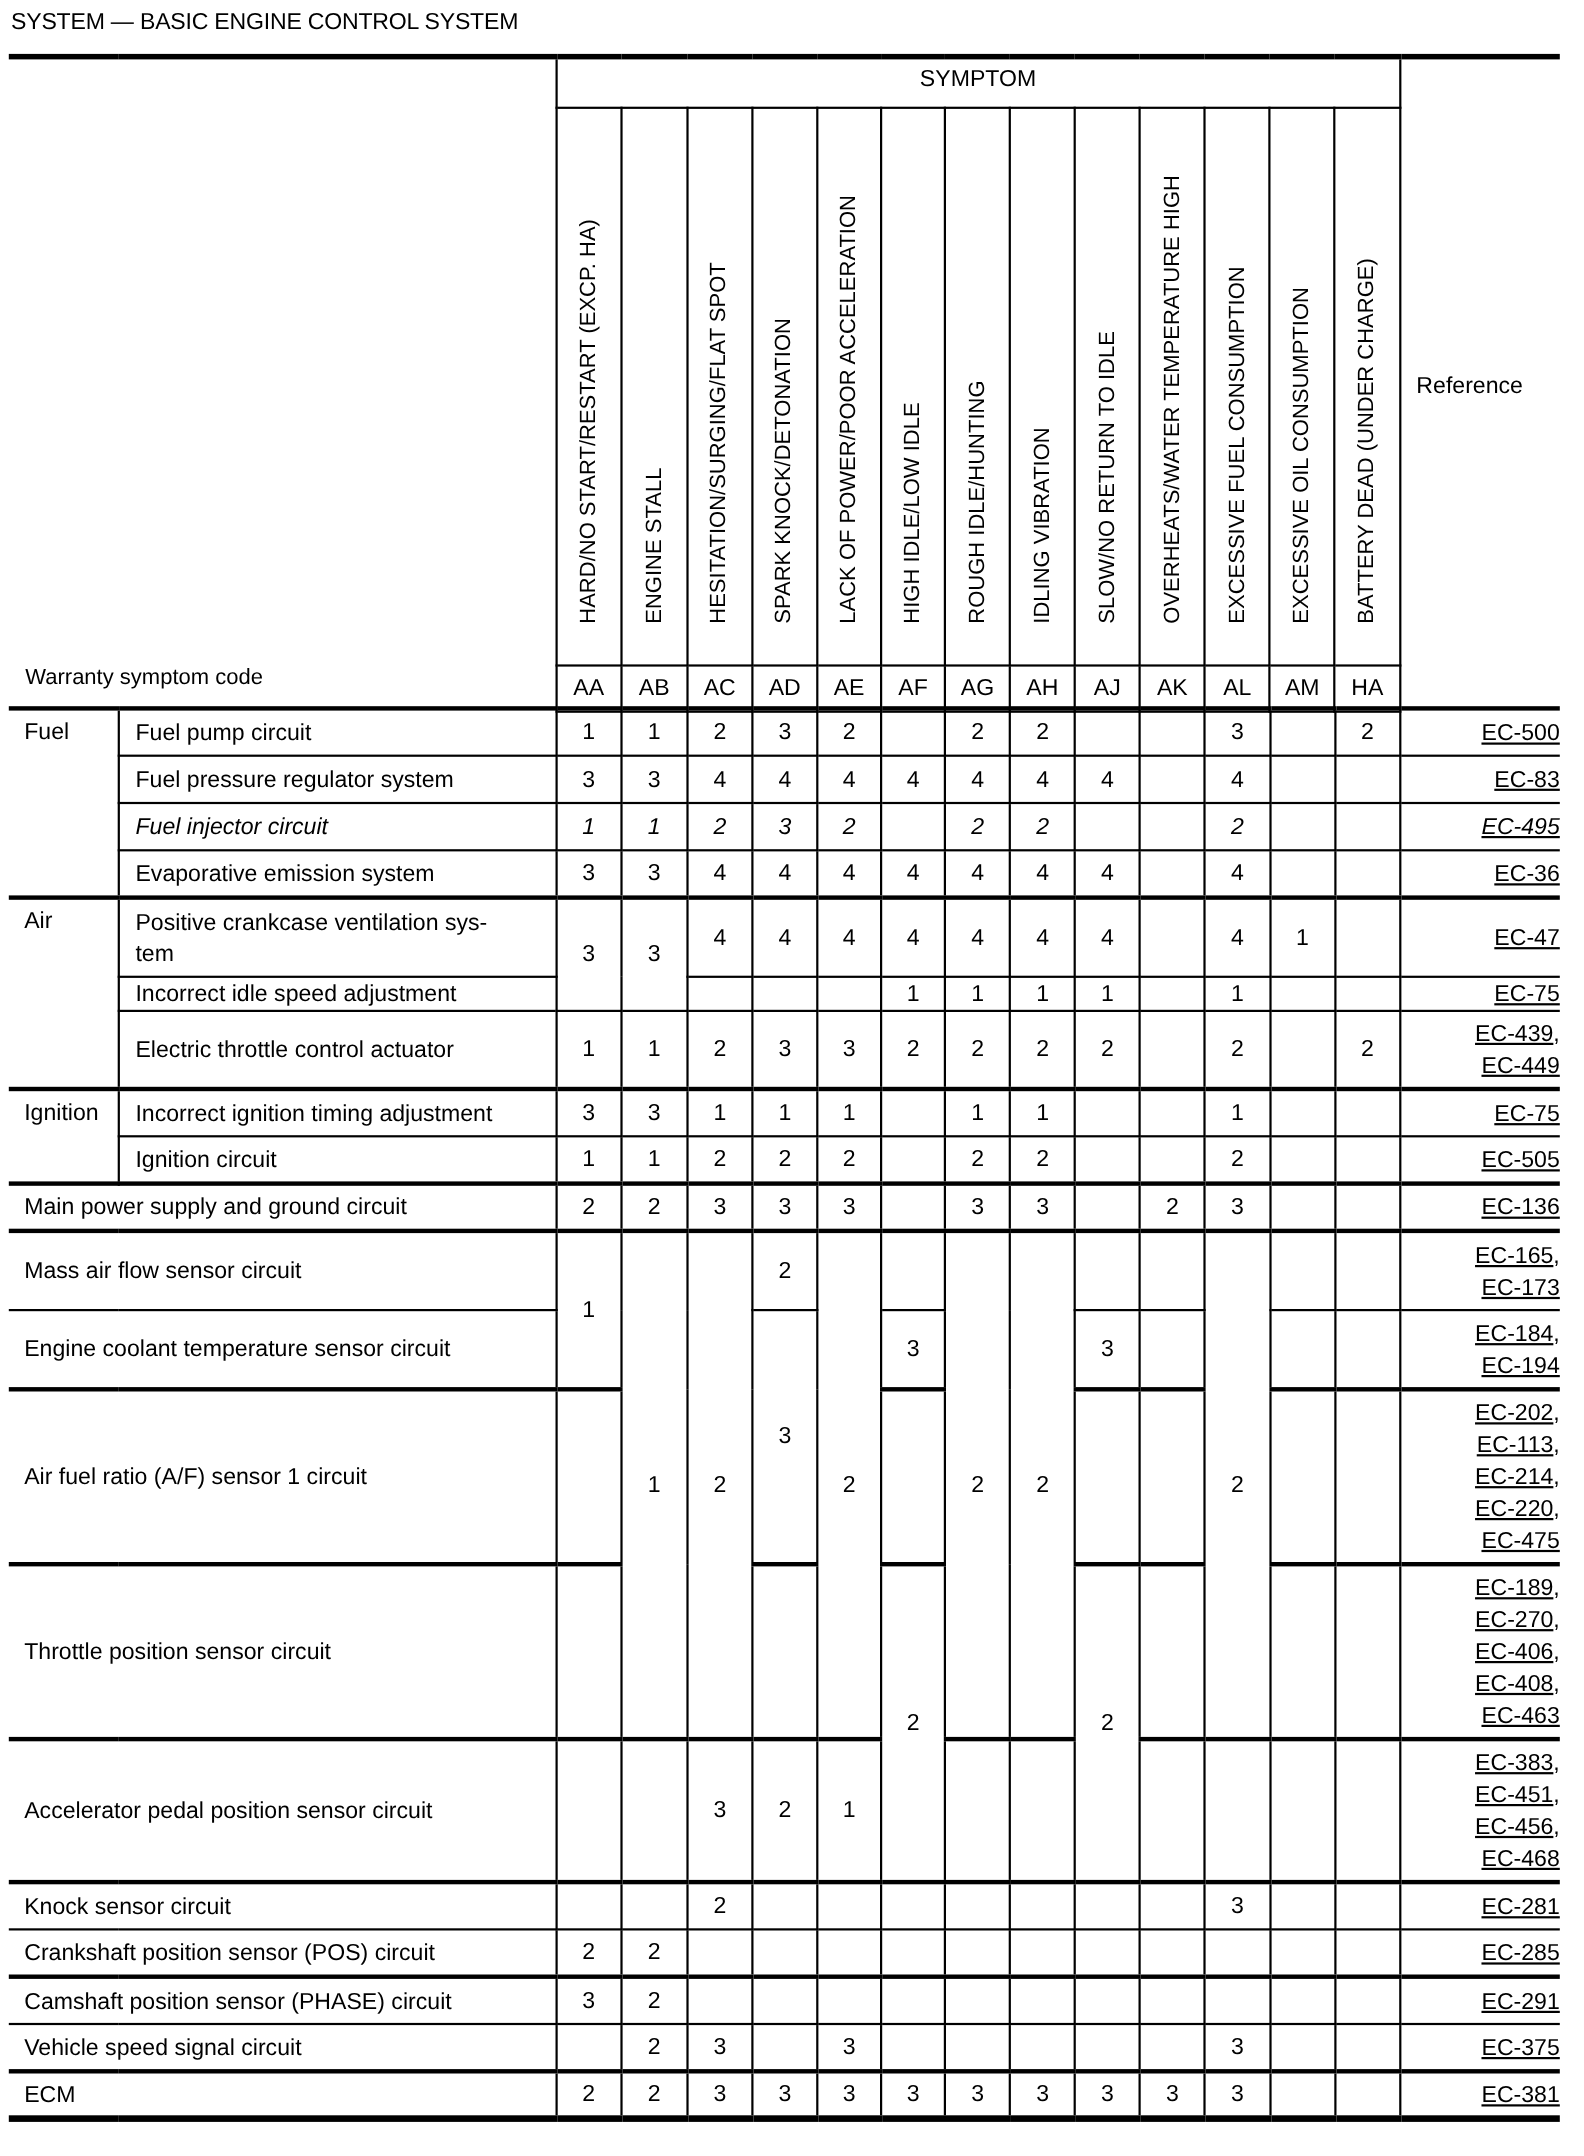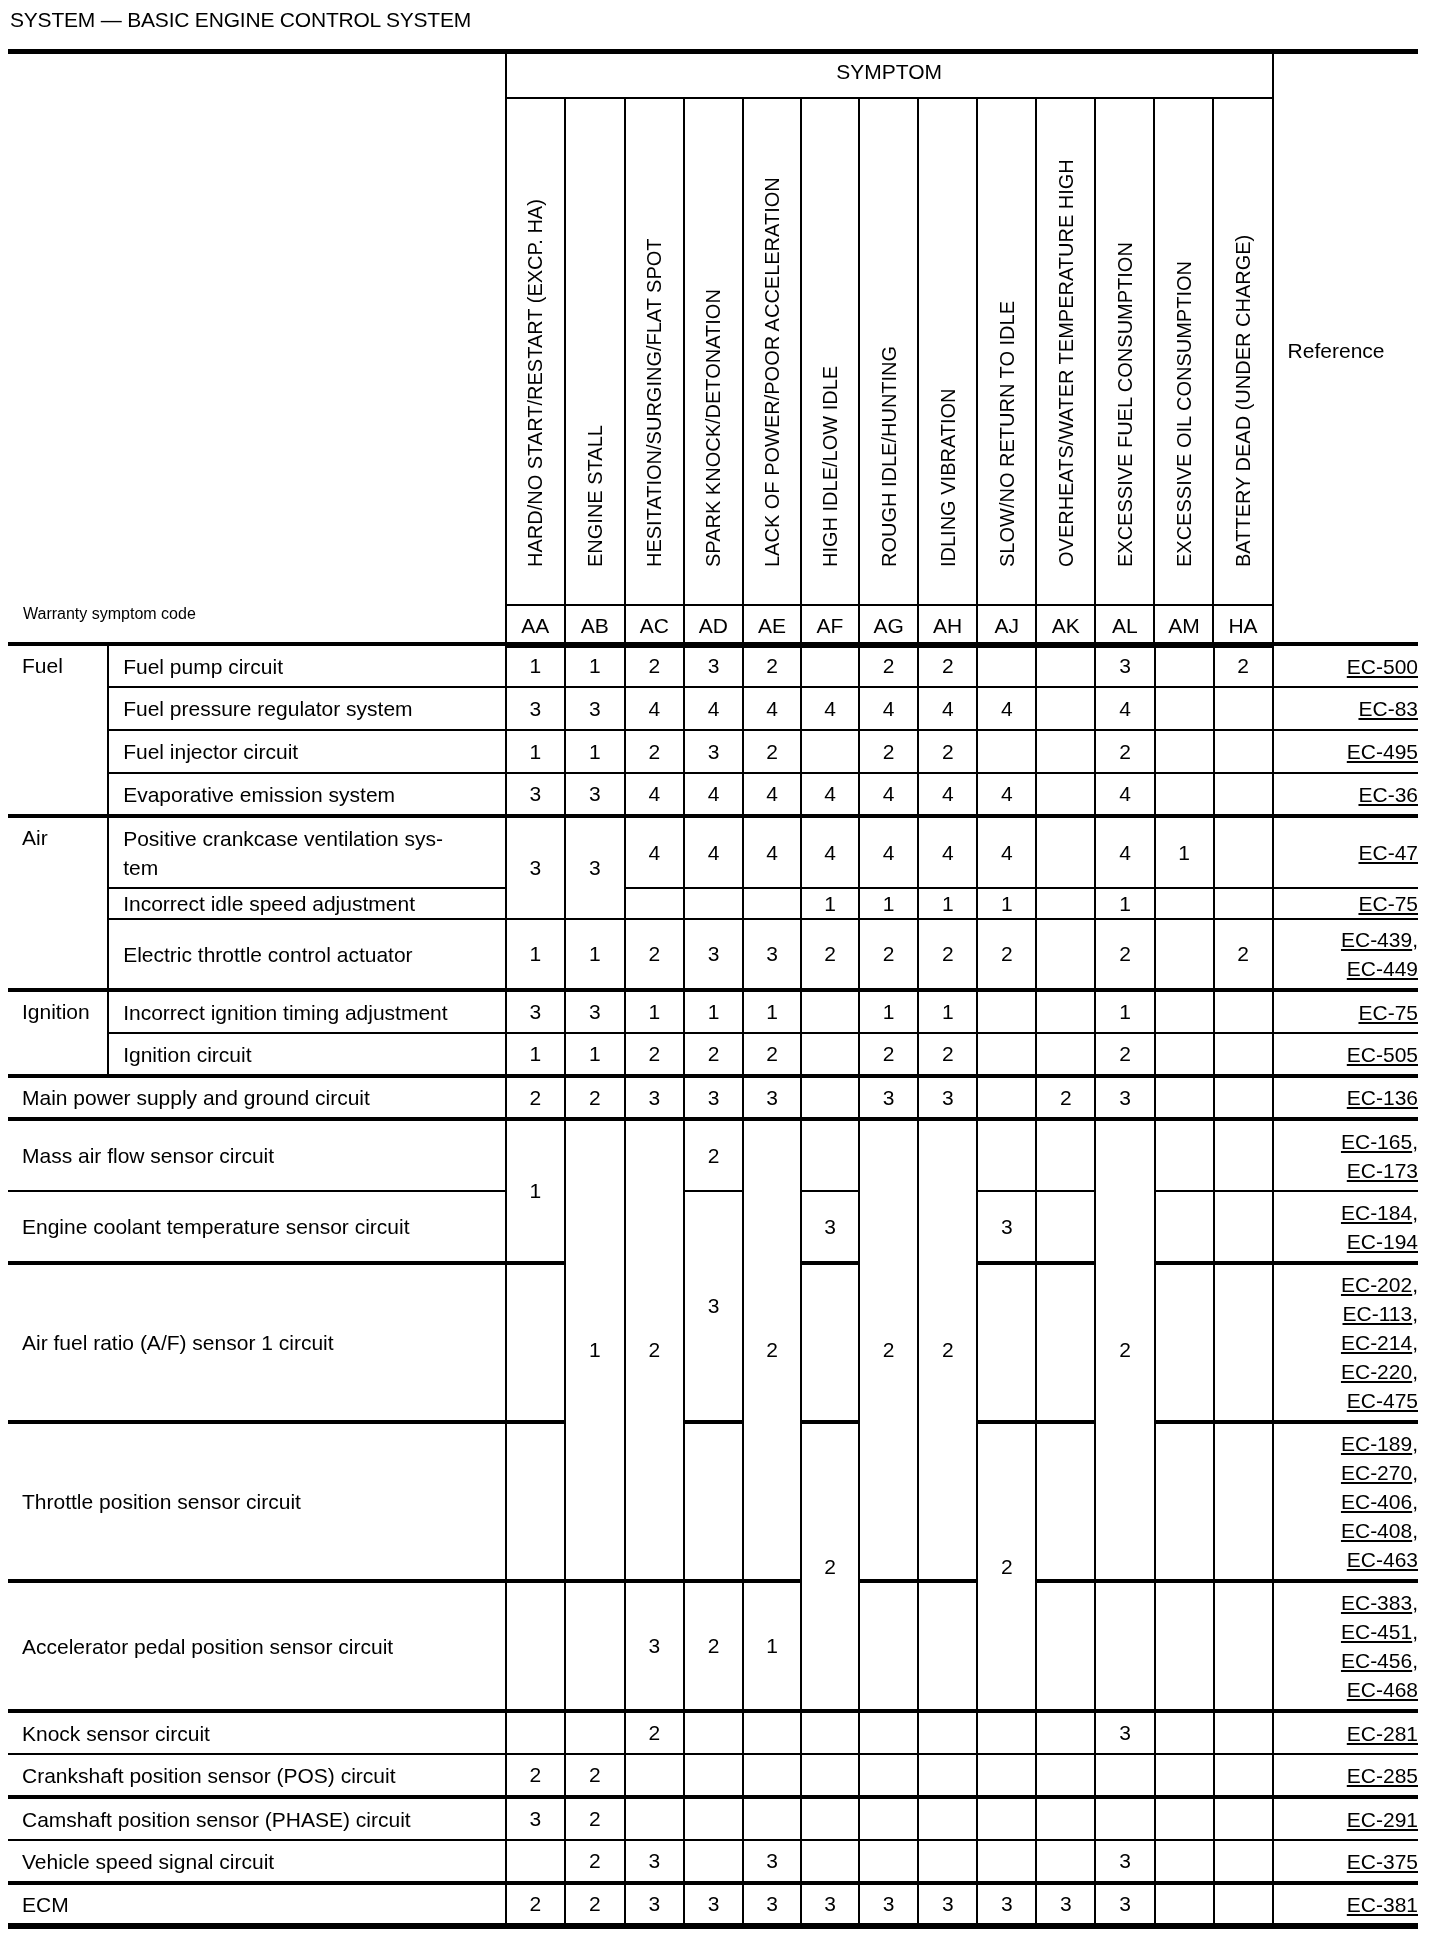--- a/index.html
+++ b/index.html
@@ -105,21 +105,21 @@
     <td class="num">AH</td>
     <td class="num">AJ</td>
     <td class="num">AK</td>
     <td class="num">AL</td>
     <td class="num">AM</td>
     <td class="num">HA</td>
   </tr>
 </tbody>
   </table>
 
-<div style="position:absolute;left:23px;top:605px;font-size:16px;">Warranty symptom code</div>
+<div style="position:absolute;left:23px;top:605px;font-size:20px;">Warranty symptom code</div>
 
 <table class="dx" style="top:642px">
   <colgroup>
     <col style="width:100px">
       <col style="width:397px">
     <col style="width:59px">
       <col style="width:60px">
       <col style="width:59px">
       <col style="width:59px">
       <col style="width:58px">
@@ -166,21 +166,21 @@
         <td class="num">4</td>
         <td class="num">4</td>
         <td class="num"></td>
         <td class="num">4</td>
         <td class="num"></td>
         <td class="num"></td>
         <td class="ref noborder-r">
           <a href="#">EC-83</a>
         </td>
       </tr>
-      <tr style="height: 43px;">
+      <tr style="height: 43px; font-style: italic;">
         <td class="lbl">Fuel injector circuit</td>
         <td class="num">1</td>
         <td class="num">1</td>
         <td class="num">2</td>
         <td class="num">3</td>
         <td class="num">2</td>
         <td class="num"></td>
         <td class="num">2</td>
         <td class="num">2</td>
         <td class="num"></td>

